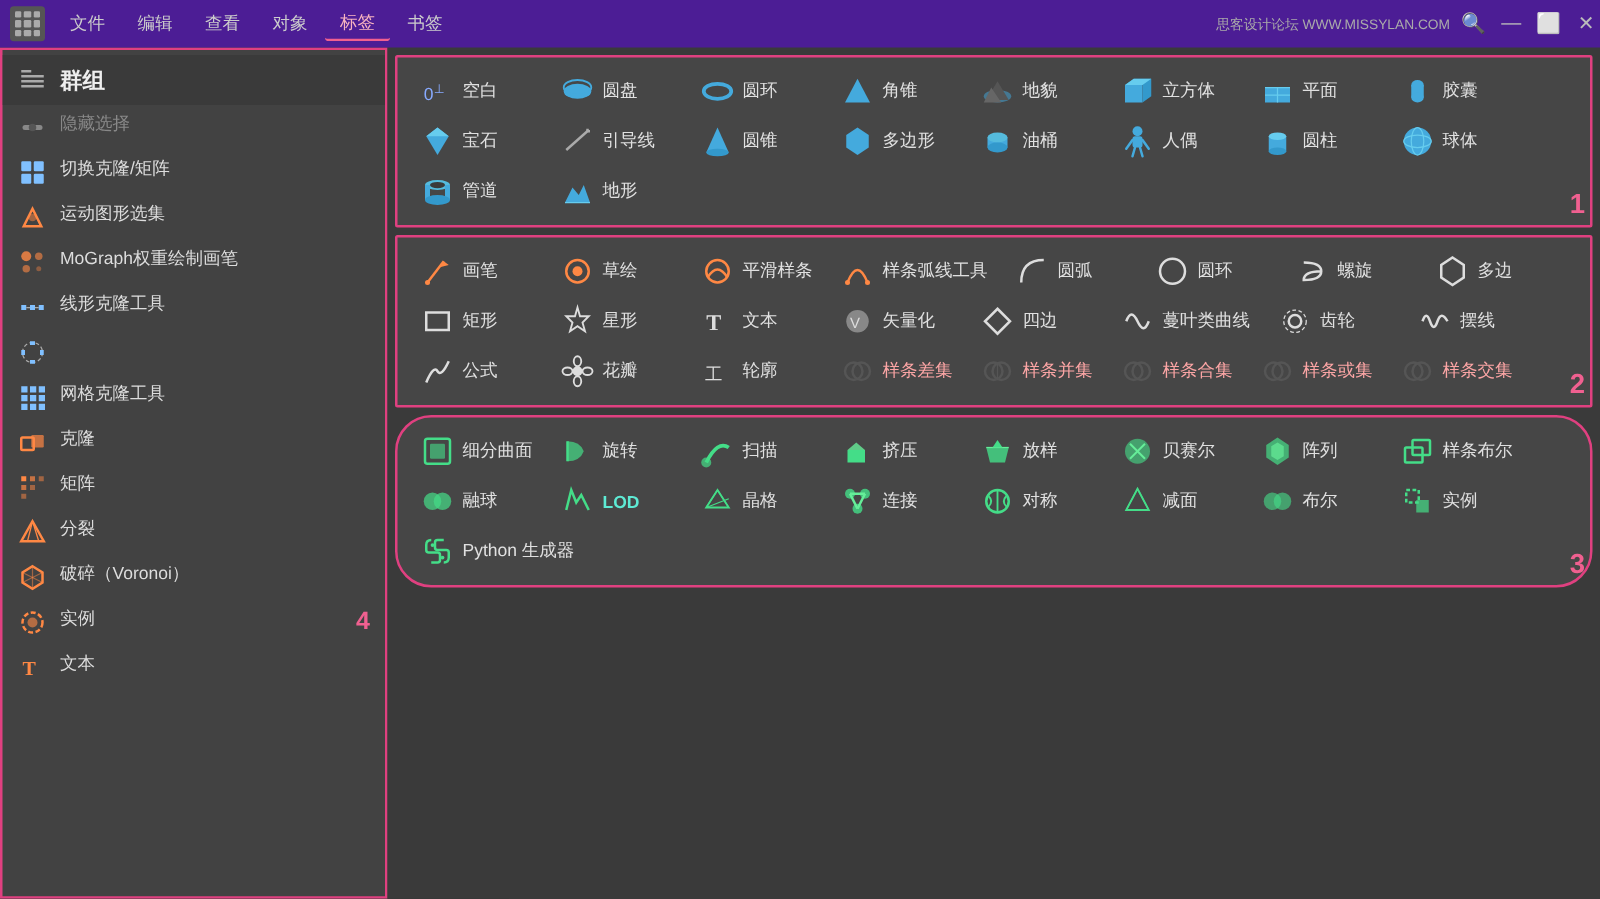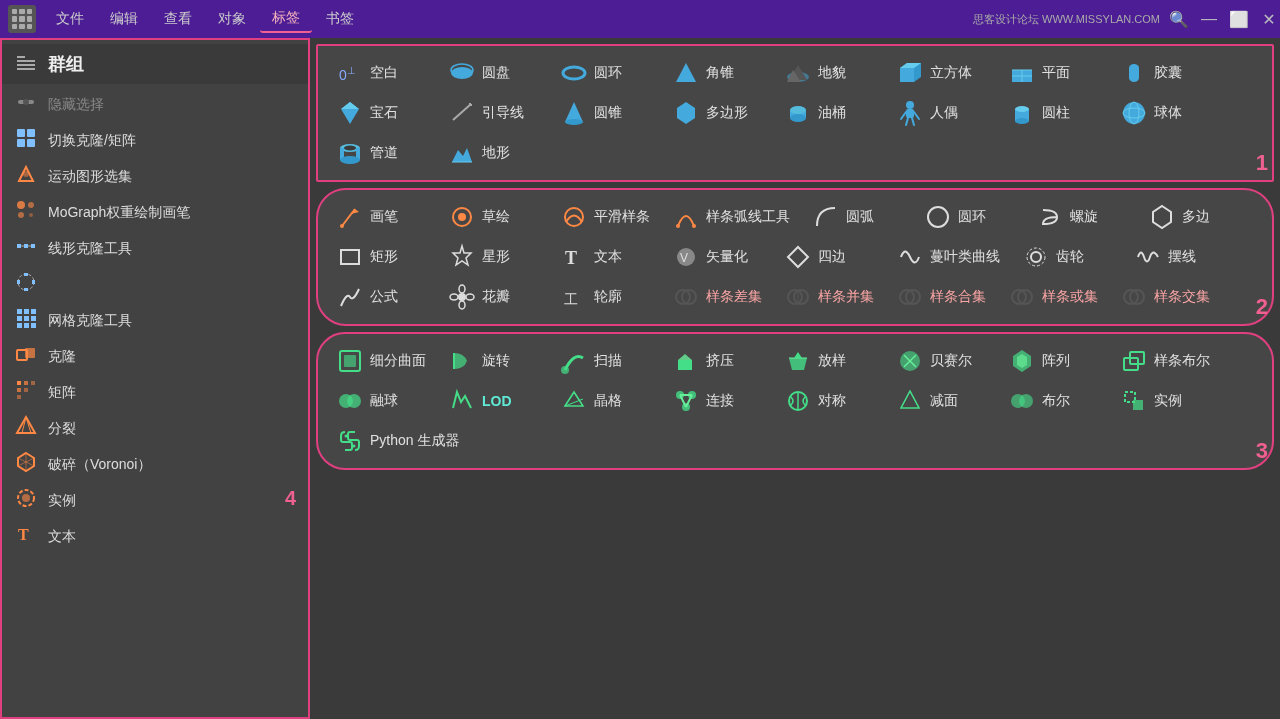--- a/index.html
+++ b/index.html
@@ -86,21 +86,21 @@
       width: 310px;
       min-width: 310px;
       background: #424242;
       border-right: 1px solid #333;
       overflow-y: auto;
       padding: 4px 0;
       border: 2px solid #e04080;
     }
     .sidebar-item {
       display: flex;
-      align-items: flex-end;
+      align-items: flex-start;
       padding: 6px 12px;
       gap: 10px;
       cursor: pointer;
       color: #ddd;
       font-size: 14px;
       min-height: 36px;
     }
     .sidebar-item.header-item {
       background: #3a3a3a;
       font-size: 18px;
@@ -180,21 +180,21 @@
 
     
     svg { overflow: visible; }
 
     
     ::-webkit-scrollbar { width: 6px; }
     ::-webkit-scrollbar-track { background: #333; }
     ::-webkit-scrollbar-thumb { background: #666; border-radius: 3px; }
 
     .section1 { position: relative; }
-    .section2 { position: relative; border-radius: 30px; }
+    .section2 { position: relative; }
     .section3 { position: relative; border-radius: 29px; }
   </style>
 </head>
 <body>
 
 <div class="menu-bar">
   <div class="menu-logo">
     <div class="menu-logo-dot"></div>
       <div class="menu-logo-dot"></div>
       <div class="menu-logo-dot"></div>

